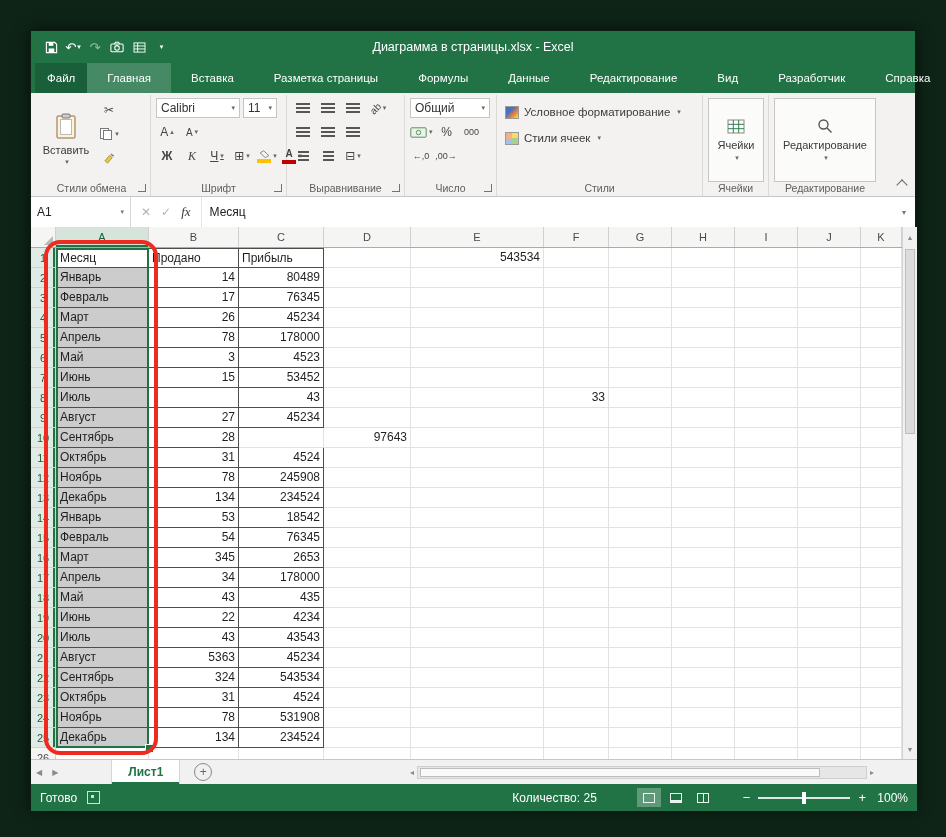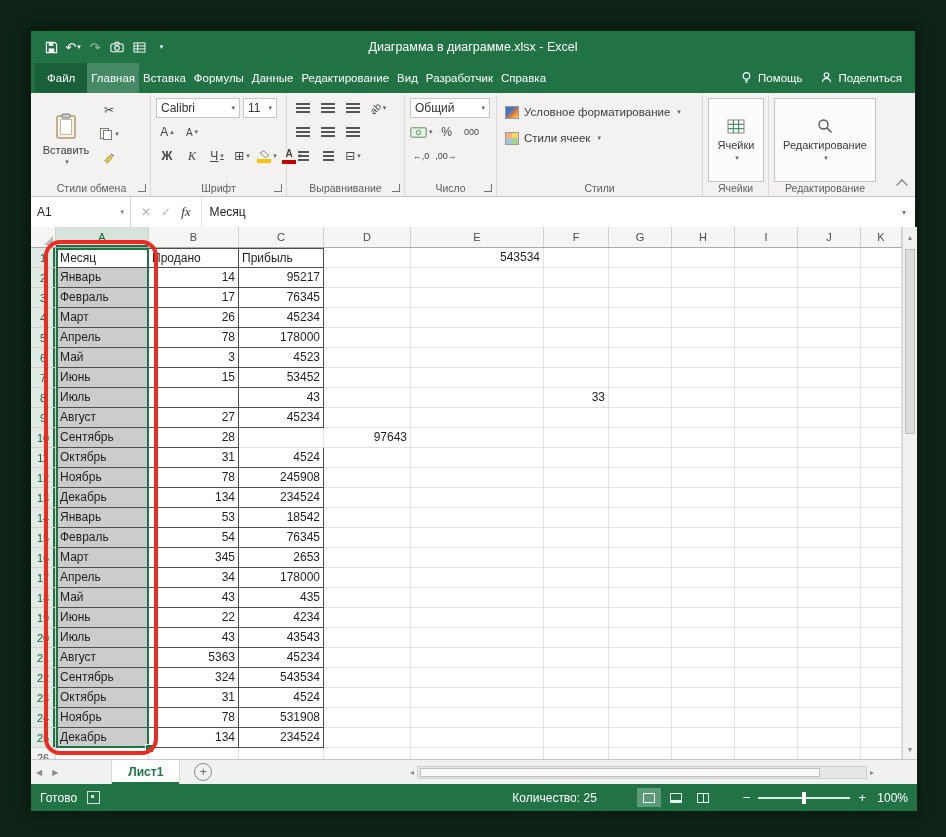--- a/index.html
+++ b/index.html
@@ -16,21 +16,21 @@
   .dim{opacity:.5;}
   .tb-title{position:absolute;left:50%;transform:translateX(-50%);font-size:12.5px;white-space:nowrap;color:#fff;}
   .tb-right{margin-left:auto;display:flex;align-items:center;height:100%;}
   .signin{font-size:12px;padding:3px 14px;border:1px solid rgba(255,255,255,.75);background:rgba(255,255,255,.12);margin-right:14px;}
   .capbtn{width:34px;height:32px;display:flex;align-items:center;justify-content:center;font-size:14px;color:#fff;}
   .maxbox{width:9px;height:9px;border:1px solid #fff;display:inline-block;}
   .ribopts{width:13px;height:10px;border:1px solid #fff;display:flex;align-items:flex-start;justify-content:center;font-size:7px;line-height:8px;}
 
   
   .tabrow{height:30px;background:#217346;display:flex;align-items:stretch;color:#fff;font-size:11.5px;padding:0 4px;white-space:nowrap;}
-  .rtab{display:flex;align-items:center;padding:0 4px;cursor:default;}
+  .rtab{display:flex;align-items:center;padding:0 20px;cursor:default;}
   .rtab.file{background:#19603a;padding:0 12px;}
   .rtab.active{background:rgba(255,255,255,.17);}
   .tabrow .right-item{display:flex;align-items:center;gap:5px;padding:0 9px;}
   .tabrow .spacer{flex:1;}
 
   
   .ribbon{height:104px;background:#f3f2f1;border-bottom:1px solid #c8c6c4;display:flex;position:relative;padding:2px 0 0 2px;box-sizing:border-box;}
   .rgroup{position:relative;border-right:1px solid #dcdad8;padding:3px 5px 16px 5px;box-sizing:border-box;}
   .glabel{position:absolute;bottom:2px;left:0;right:0;text-align:center;font-size:10.5px;color:#605e5c;white-space:nowrap;}
   .launcher{position:absolute;right:4px;bottom:4px;width:7px;height:7px;border-right:1.4px solid #737373;border-bottom:1.4px solid #737373;}
@@ -159,28 +159,29 @@
       <span class="qbtn">
         <svg width="13" height="11" viewBox="0 0 14 12">
             <rect x="1" y="1" width="12" height="10" fill="none" stroke="#fff"></rect>
             <path d="M1 4.3h12M1 7.6h12M5 1v10" stroke="#fff"></path>
           </svg>
       </span>
       <span class="qbtn">
           <span class="mini">▾</span>
         </span>
     </div>
-    <span class="tb-title">Диаграмма в диаграмме.xlsx  -  Excel</span>
+    <span class="tb-title">Диаграмма в страницы.xlsx  -  Excel</span>
   </div>
 
   <div class="tabrow">
     <div style="display:flex;">
         <div class="rtab file">Файл</div>
         <div class="rtab active">Главная</div>
         <div class="rtab">Вставка</div>
+        <div class="rtab">Разметка страницы</div>
         <div class="rtab">Формулы</div>
         <div class="rtab">Данные</div>
         <div class="rtab">Редактирование</div>
         <div class="rtab">Вид</div>
         <div class="rtab">Разработчик</div>
         <div class="rtab">Справка</div>
       </div>
     <span class="spacer"></span>
     <span class="right-item">
       <span>
@@ -454,21 +455,21 @@
           <div class="cell" style="width: 63px;"></div>
           <div class="cell" style="width: 63px;"></div>
           <div class="cell" style="width: 63px;"></div>
           <div class="cell" style="width: 63px;"></div>
           <div class="cell" style="width: 41px;"></div>
         </div>
         <div class="rowline">
           <div class="rhd selhdr" style="width: 25px;">2</div>
           <div class="cell bdr bl selcell" style="width: 93px; background: rgb(204, 204, 204);">Январь</div>
           <div class="cell num bdr" style="width: 90px;">14</div>
-          <div class="cell num bdr" style="width: 85px;">95217</div>
+          <div class="cell num bdr" style="width: 85px;">80489</div>
           <div class="cell" style="width: 87px;"></div>
           <div class="cell" style="width: 133px;"></div>
           <div class="cell" style="width: 65px;"></div>
           <div class="cell" style="width: 63px;"></div>
           <div class="cell" style="width: 63px;"></div>
           <div class="cell" style="width: 63px;"></div>
           <div class="cell" style="width: 63px;"></div>
           <div class="cell" style="width: 41px;"></div>
         </div>
         <div class="rowline">

